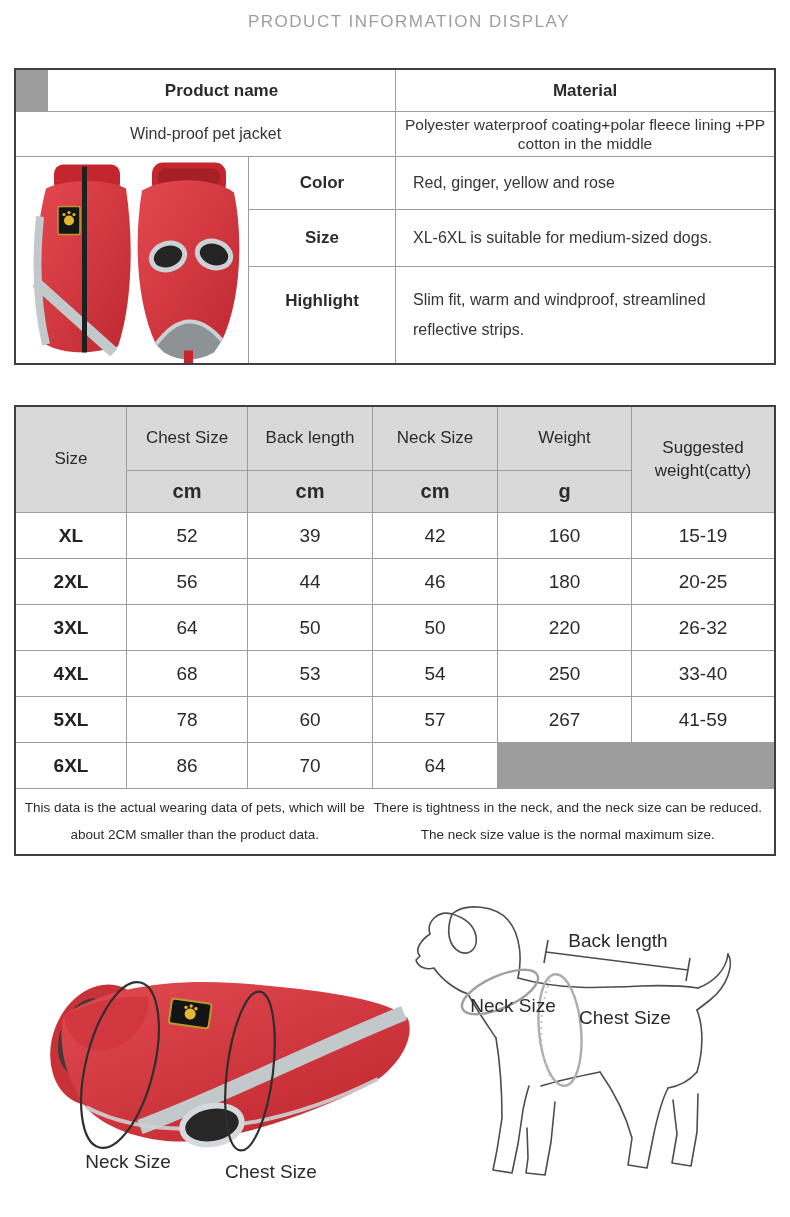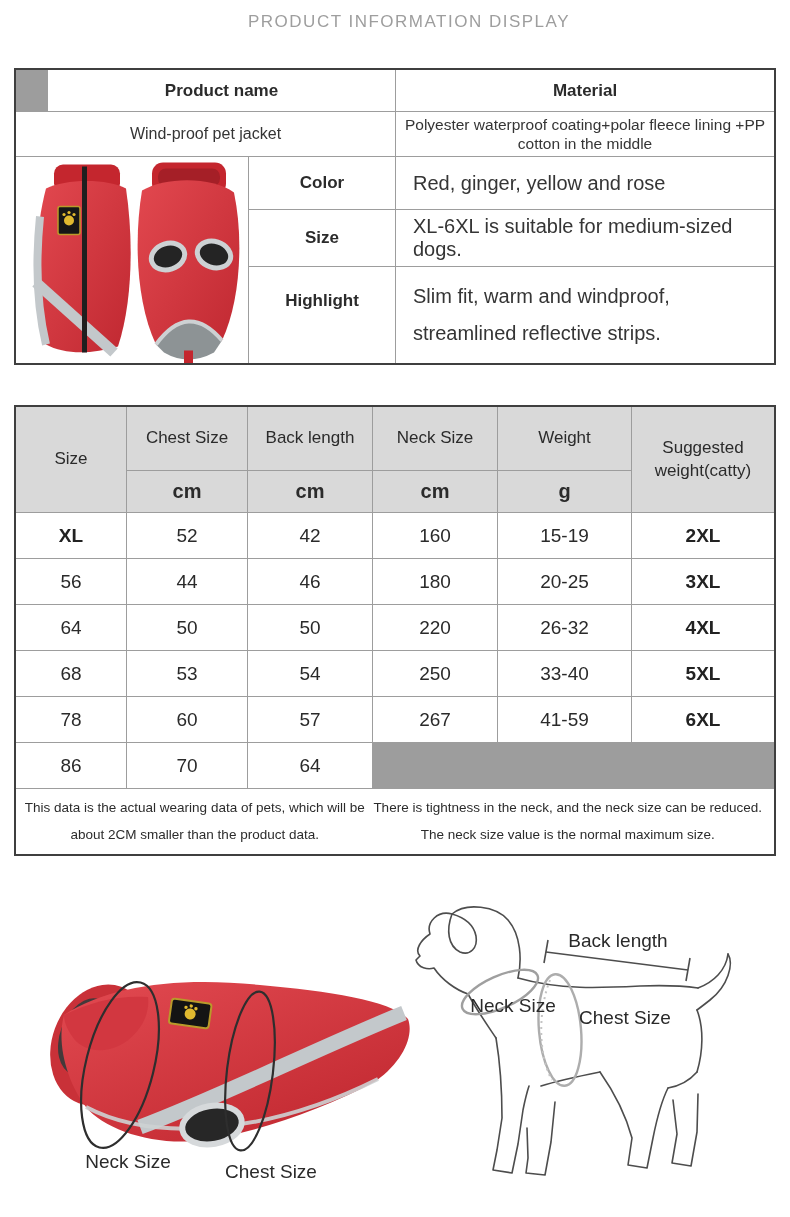--- a/index.html
+++ b/index.html
@@ -25,21 +25,21 @@
   }
   .cell { background:#fff; display:flex; align-items:center; justify-content:center; }
   .hdr-cell { font-size:17px; font-weight:700; color:#2b2b2b; }
   .val-cell { font-size:16px; color:#353535; }
   .c-pn   { grid-column:1/3; grid-row:1;margin-left:32px; }
   .c-mat  { grid-column:3;   grid-row:1; }
   .c-pnv  { grid-column:1/3; grid-row:2; }
   .c-matv { grid-column:3; grid-row:2; font-size:15.5px; text-align:center; line-height:1.25; padding:0 4px; }
   .c-img  { grid-column:1; grid-row:3/6; overflow:hidden; }
   .c-lbl  { font-size:17px; font-weight:700; color:#2b2b2b; }
-  .c-val-left { justify-content:flex-start; padding-left:17px; font-size:20px; color:#353535; }
+  .c-val-left { justify-content:flex-start; padding-left:17px; font-size:16px; color:#353535; }
   .c-hl-lbl { align-items:flex-start; padding-top:24px; }
   .c-hl-val { line-height:1.85; }
 
   
   .size-table {
     position:absolute; left:14px; top:405px; width:762px; height:451px;
     display:grid;
     grid-template-columns:110px 120px 124px 124px 133px 142px;
     grid-template-rows:63px 41px repeat(6, 45px) 65px;
     gap:1px; background:#9d9d9d; border:2px solid #3f3f3f;
@@ -127,20 +127,21 @@
     <div class="cell st-head">Weight</div>
     <div class="cell st-head st-sugg-head">Suggested weight(catty)</div>
 
     <div class="cell st-unit">cm</div>
     <div class="cell st-unit">cm</div>
     <div class="cell st-unit">cm</div>
     <div class="cell st-unit">g</div>
 
     <div class="cell st-sizecell">XL</div>
     <div class="cell st-datacell">52</div>
+    <div class="cell st-datacell">39</div>
     <div class="cell st-datacell">42</div>
     <div class="cell st-datacell">160</div>
     <div class="cell st-datacell">15-19</div>
 
     <div class="cell st-sizecell">2XL</div>
     <div class="cell st-datacell">56</div>
     <div class="cell st-datacell">44</div>
     <div class="cell st-datacell">46</div>
     <div class="cell st-datacell">180</div>
     <div class="cell st-datacell">20-25</div>

